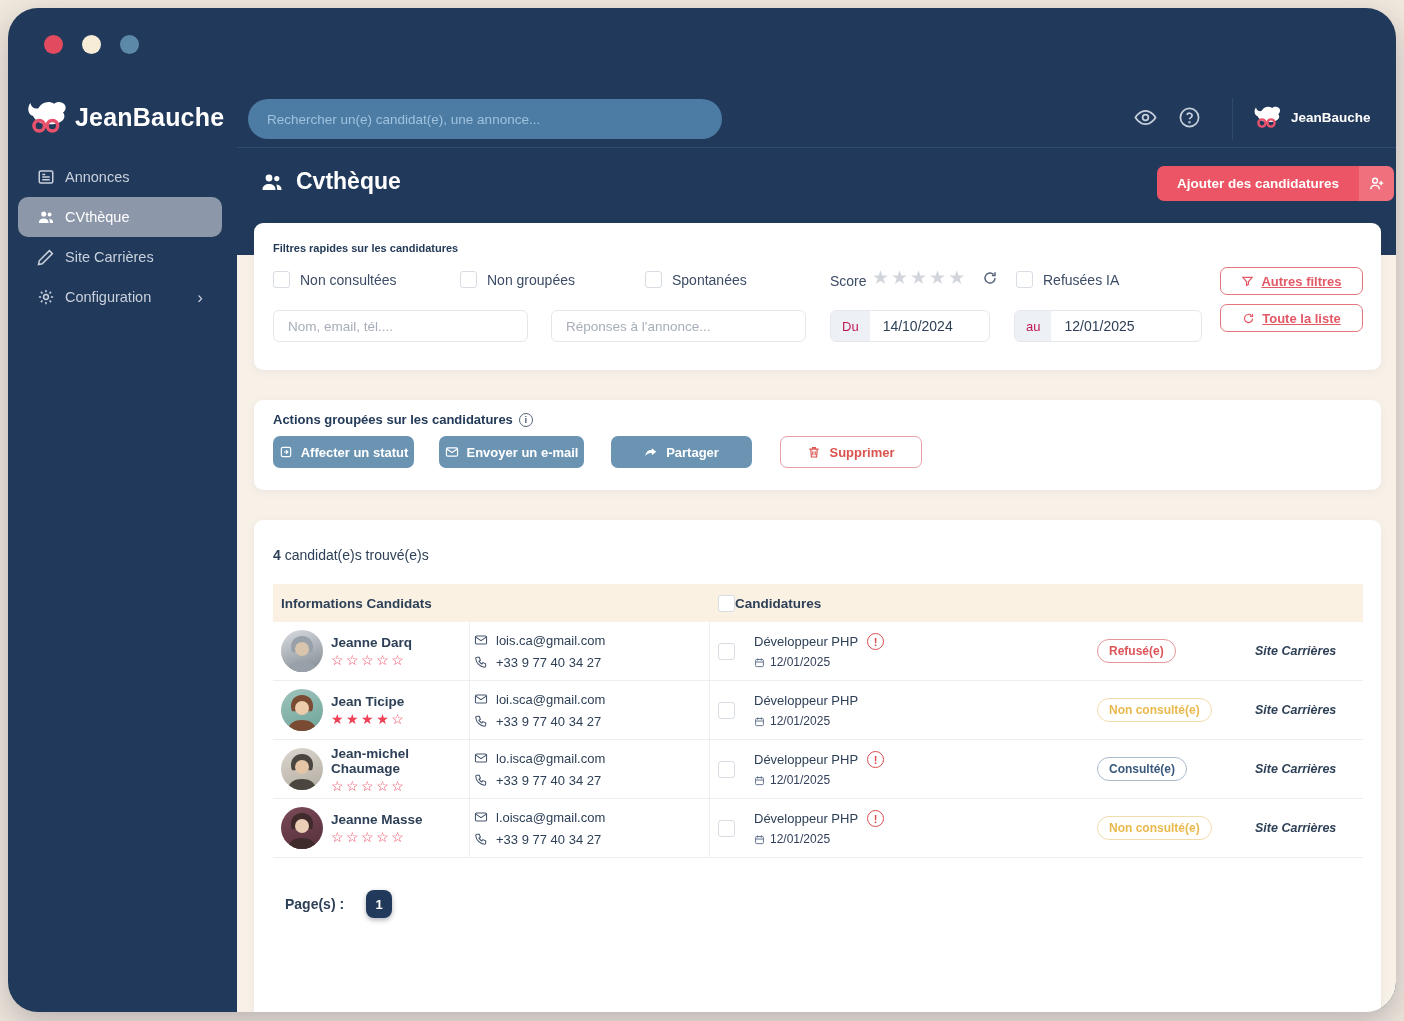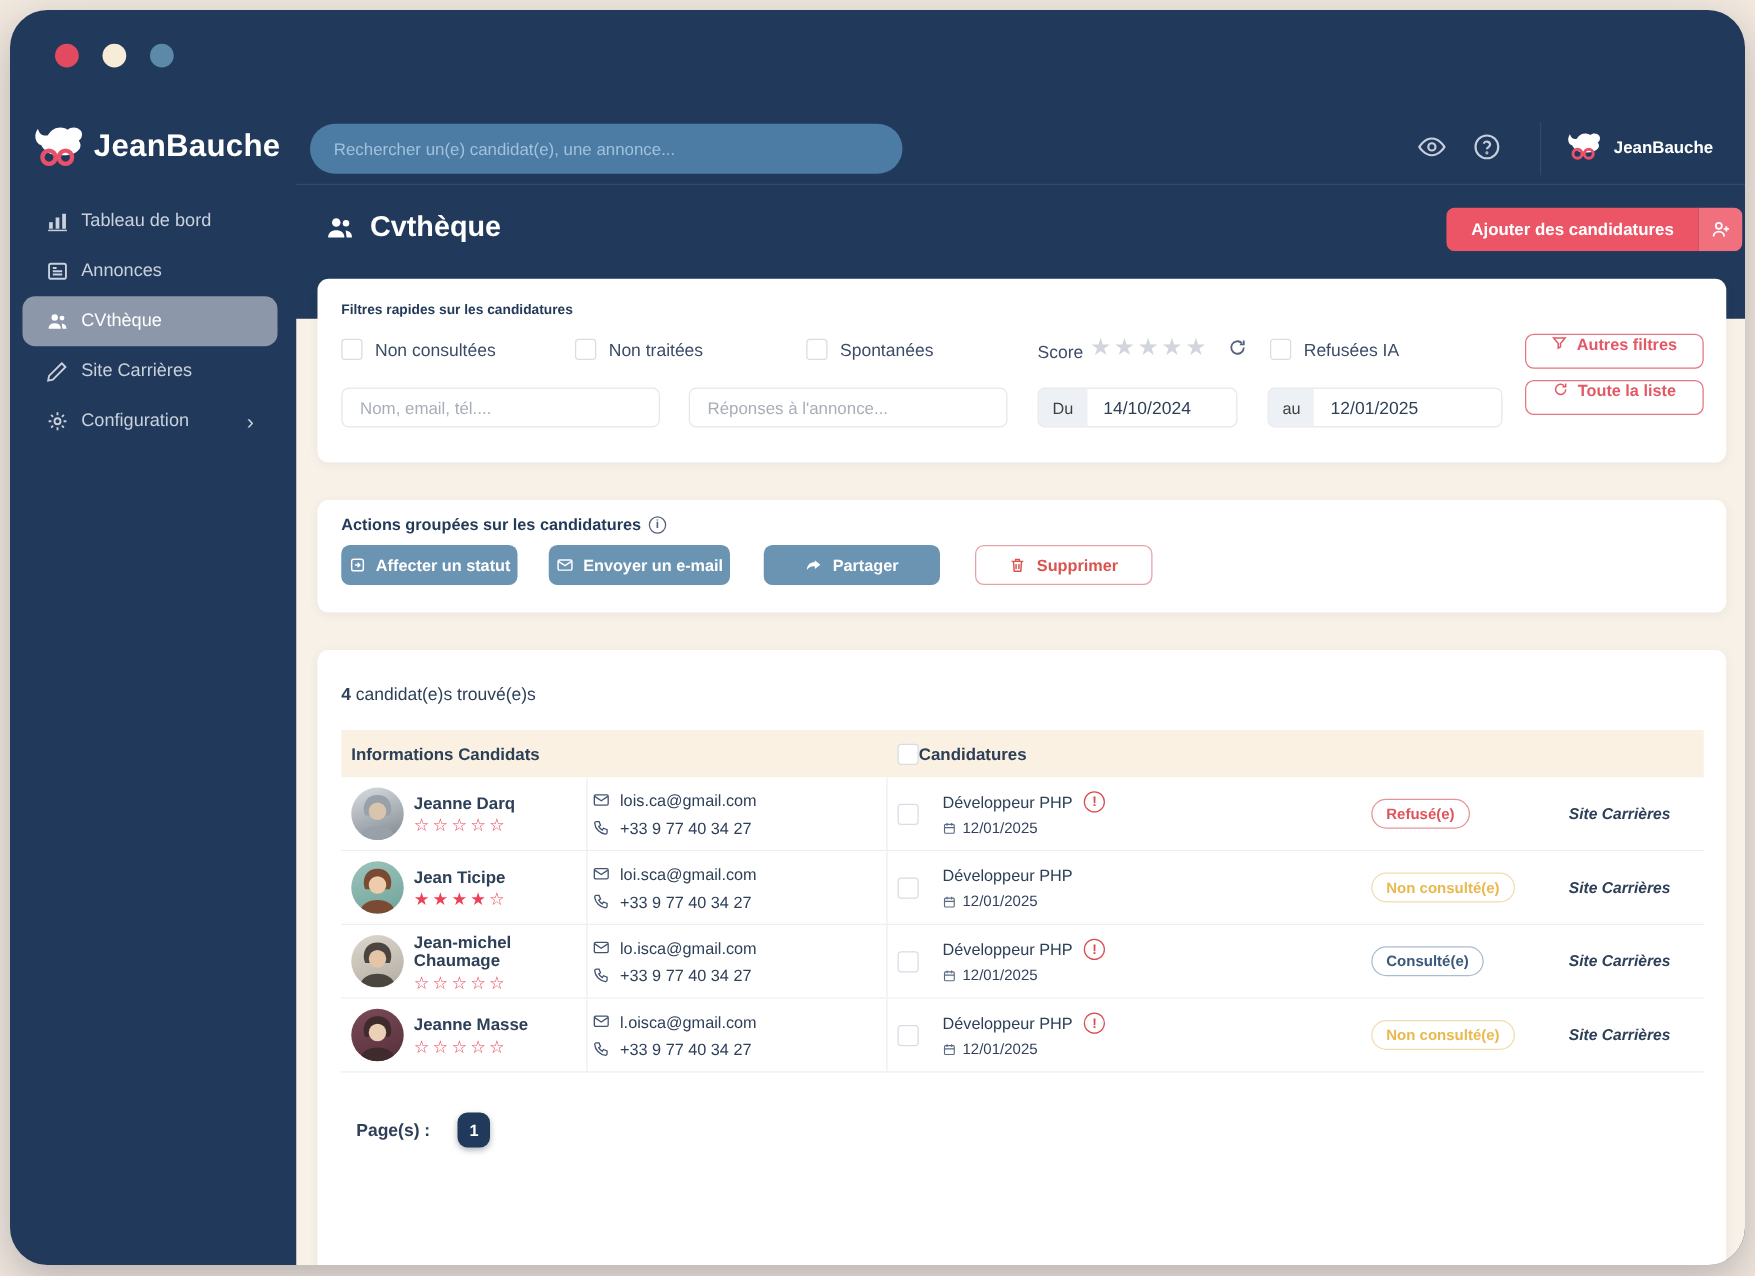--- a/index.html
+++ b/index.html
@@ -56,28 +56,28 @@
   .filter-card { top:215px; height:147px; }
   .card-title { position:absolute; left:19px; top:19px; font-size:11px; font-weight:700; color:#233A58; }
   .cb-group { position:absolute; display:flex; align-items:center; gap:10px;
               font-size:14px; color:#3C4C66; cursor:pointer; }
   .checkbox { width:17px; height:17px; border:1.5px solid #D8DDE3; border-radius:3px; background:#fff; }
   .score-label { position:absolute; left:576px; top:50px; font-size:14px; color:#3C4C66; }
   .score-stars { position:absolute; left:618px; top:43px; font-size:19px; letter-spacing:2px; color:#D2D6DC; cursor:pointer; }
   .score-reset { position:absolute; left:728px; top:47px; width:16px; height:16px; color:#55627A; cursor:pointer; }
   .btn-outline-red { position:absolute; left:966px; width:143px; height:28px; background:#fff;
                      border:1px solid #E4757E; border-radius:7px; color:#E25865; font-size:13px;
-                     font-weight:600; display:flex; justify-content:center;
-                     gap:7px; cursor:pointer; }
+                     font-weight:600; display:flex; align-items:center; justify-content:center;
+                     gap:7px; cursor:pointer;text-decoration:underline; }
   .text-input { position:absolute; top:87px; height:32px; border:1px solid #E4E7EB; border-radius:6px;
                 font-size:13.5px; color:#55627A; padding:0 14px; outline:none; font-family:inherit; background:#fff; }
   .text-input::placeholder { color:#A7AEB8; }
   .date-field { position:absolute; top:87px; height:32px; border:1px solid #E4E7EB; border-radius:6px;
                 display:flex; overflow:hidden; background:#fff; cursor:pointer; }
-  .date-label { background:#EDF0F4; color:#404040; font-size:13px; display:flex; align-items:center; padding:0 11px; }
+  .date-label { background:#EDF0F4; color:#be185d; font-size:13px; display:flex; align-items:center; padding:0 11px; }
   .date-value { color:#2E4057; font-size:14px; display:flex; align-items:center; padding:0 13px; }
 
   
   .actions-card { top:392px; height:90px; }
   .actions-title { position:absolute; left:19px; top:12px; font-size:13px; font-weight:700; color:#233A58;
                    display:flex; align-items:center; gap:6px; }
   .info-icon { width:14px; height:14px; border:1.3px solid #55627A; border-radius:50%; color:#55627A;
                font-size:9.5px; display:flex; align-items:center; justify-content:center; font-weight:700; }
   .act-btn { position:absolute; top:36px; height:32px; border-radius:7px; background:#6B93B2; color:#fff;
              font-size:13px; font-weight:600; display:flex; align-items:center; justify-content:center;
@@ -147,31 +147,20 @@
           <path d="M8 20 C2 18 1 10 5 5 C6 10 10 12 14 11 C18 4 26 2 32 6 C35 3 41 3 44 7 C46 10 45 14 42 16 C44 18 44 21 43 23 C40 28 32 30 25 29 C18 30 11 26 8 20 Z" fill="#fff"></path>
           <circle cx="15" cy="31" r="6" fill="none" stroke="#E8516B" stroke-width="4"></circle>
           <circle cx="30" cy="31" r="6" fill="none" stroke="#E8516B" stroke-width="4"></circle>
           <path d="M21 31 h3" stroke="#E8516B" stroke-width="4"></path>
         </svg>
         <span class="logo-text">JeanBauche</span>
       </div>
       <div class="nav">
         <div class="nav-item">
           <span class="nicon">
-            <svg viewBox="0 0 24 24" fill="currentColor">
-                <rect x="3" y="13" width="4" height="7"></rect>
-                <rect x="10" y="8" width="4" height="12"></rect>
-                <rect x="17" y="4" width="4" height="16"></rect>
-                <rect x="2" y="21" width="20" height="1.6"></rect>
-              </svg>
-          </span>
-          <span>Tableau de bord</span>
-        </div>
-        <div class="nav-item">
-          <span class="nicon">
             <svg viewBox="0 0 24 24" fill="none" stroke="currentColor" stroke-width="2">
                 <rect x="3" y="4" width="18" height="16" rx="2"></rect>
                 <path d="M7 8.5h4M7 12h10M7 15.5h10"></path>
               </svg>
           </span>
           <span>Annonces</span>
         </div>
         <div class="nav-item active">
           <span class="nicon">
             <svg viewBox="0 0 24 24" fill="currentColor">
@@ -256,21 +245,21 @@
 
       <div class="card filter-card">
         <div class="card-title">Filtres rapides sur les candidatures</div>
 
         <div class="cb-group" style="left:19px; top:48px;">
           <span class="checkbox"></span>
           <span>Non consultées</span>
         </div>
         <div class="cb-group" style="left:206px; top:48px;">
           <span class="checkbox"></span>
-          <span>Non traitées</span>
+          <span>Non groupées</span>
         </div>
         <div class="cb-group" style="left:391px; top:48px;">
           <span class="checkbox"></span>
           <span>Spontanées</span>
         </div>
 
         <span class="score-label">Score</span>
         <span class="score-stars">★★★★★</span>
         <span class="score-reset">
           <svg viewBox="0 0 24 24" fill="none" stroke="currentColor" stroke-width="2.2">

